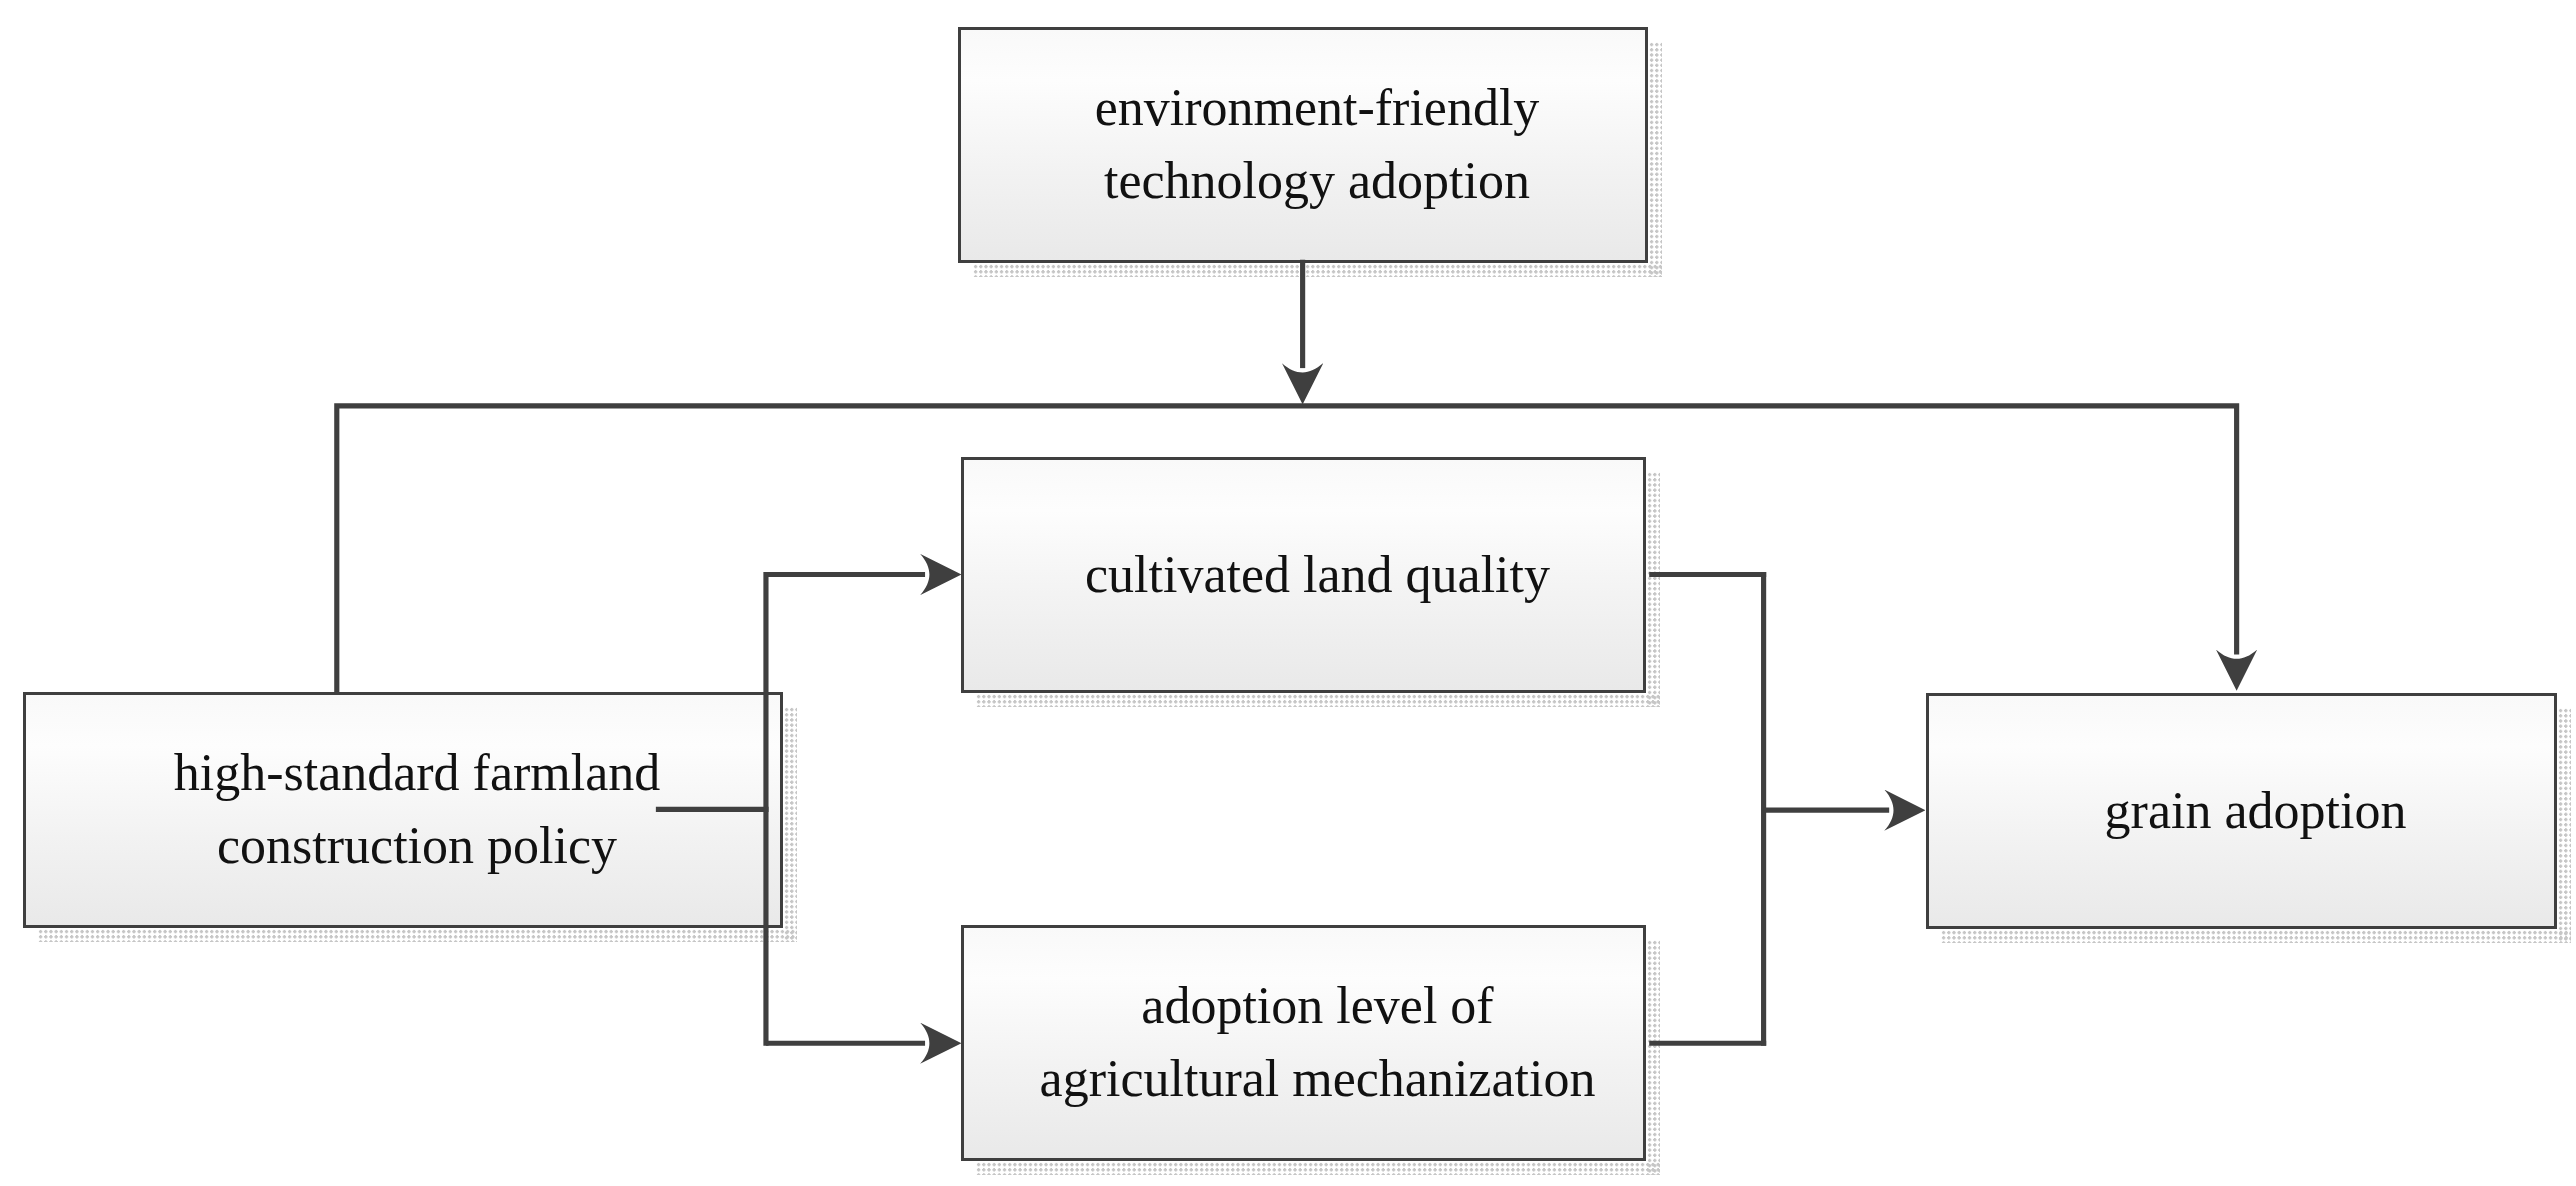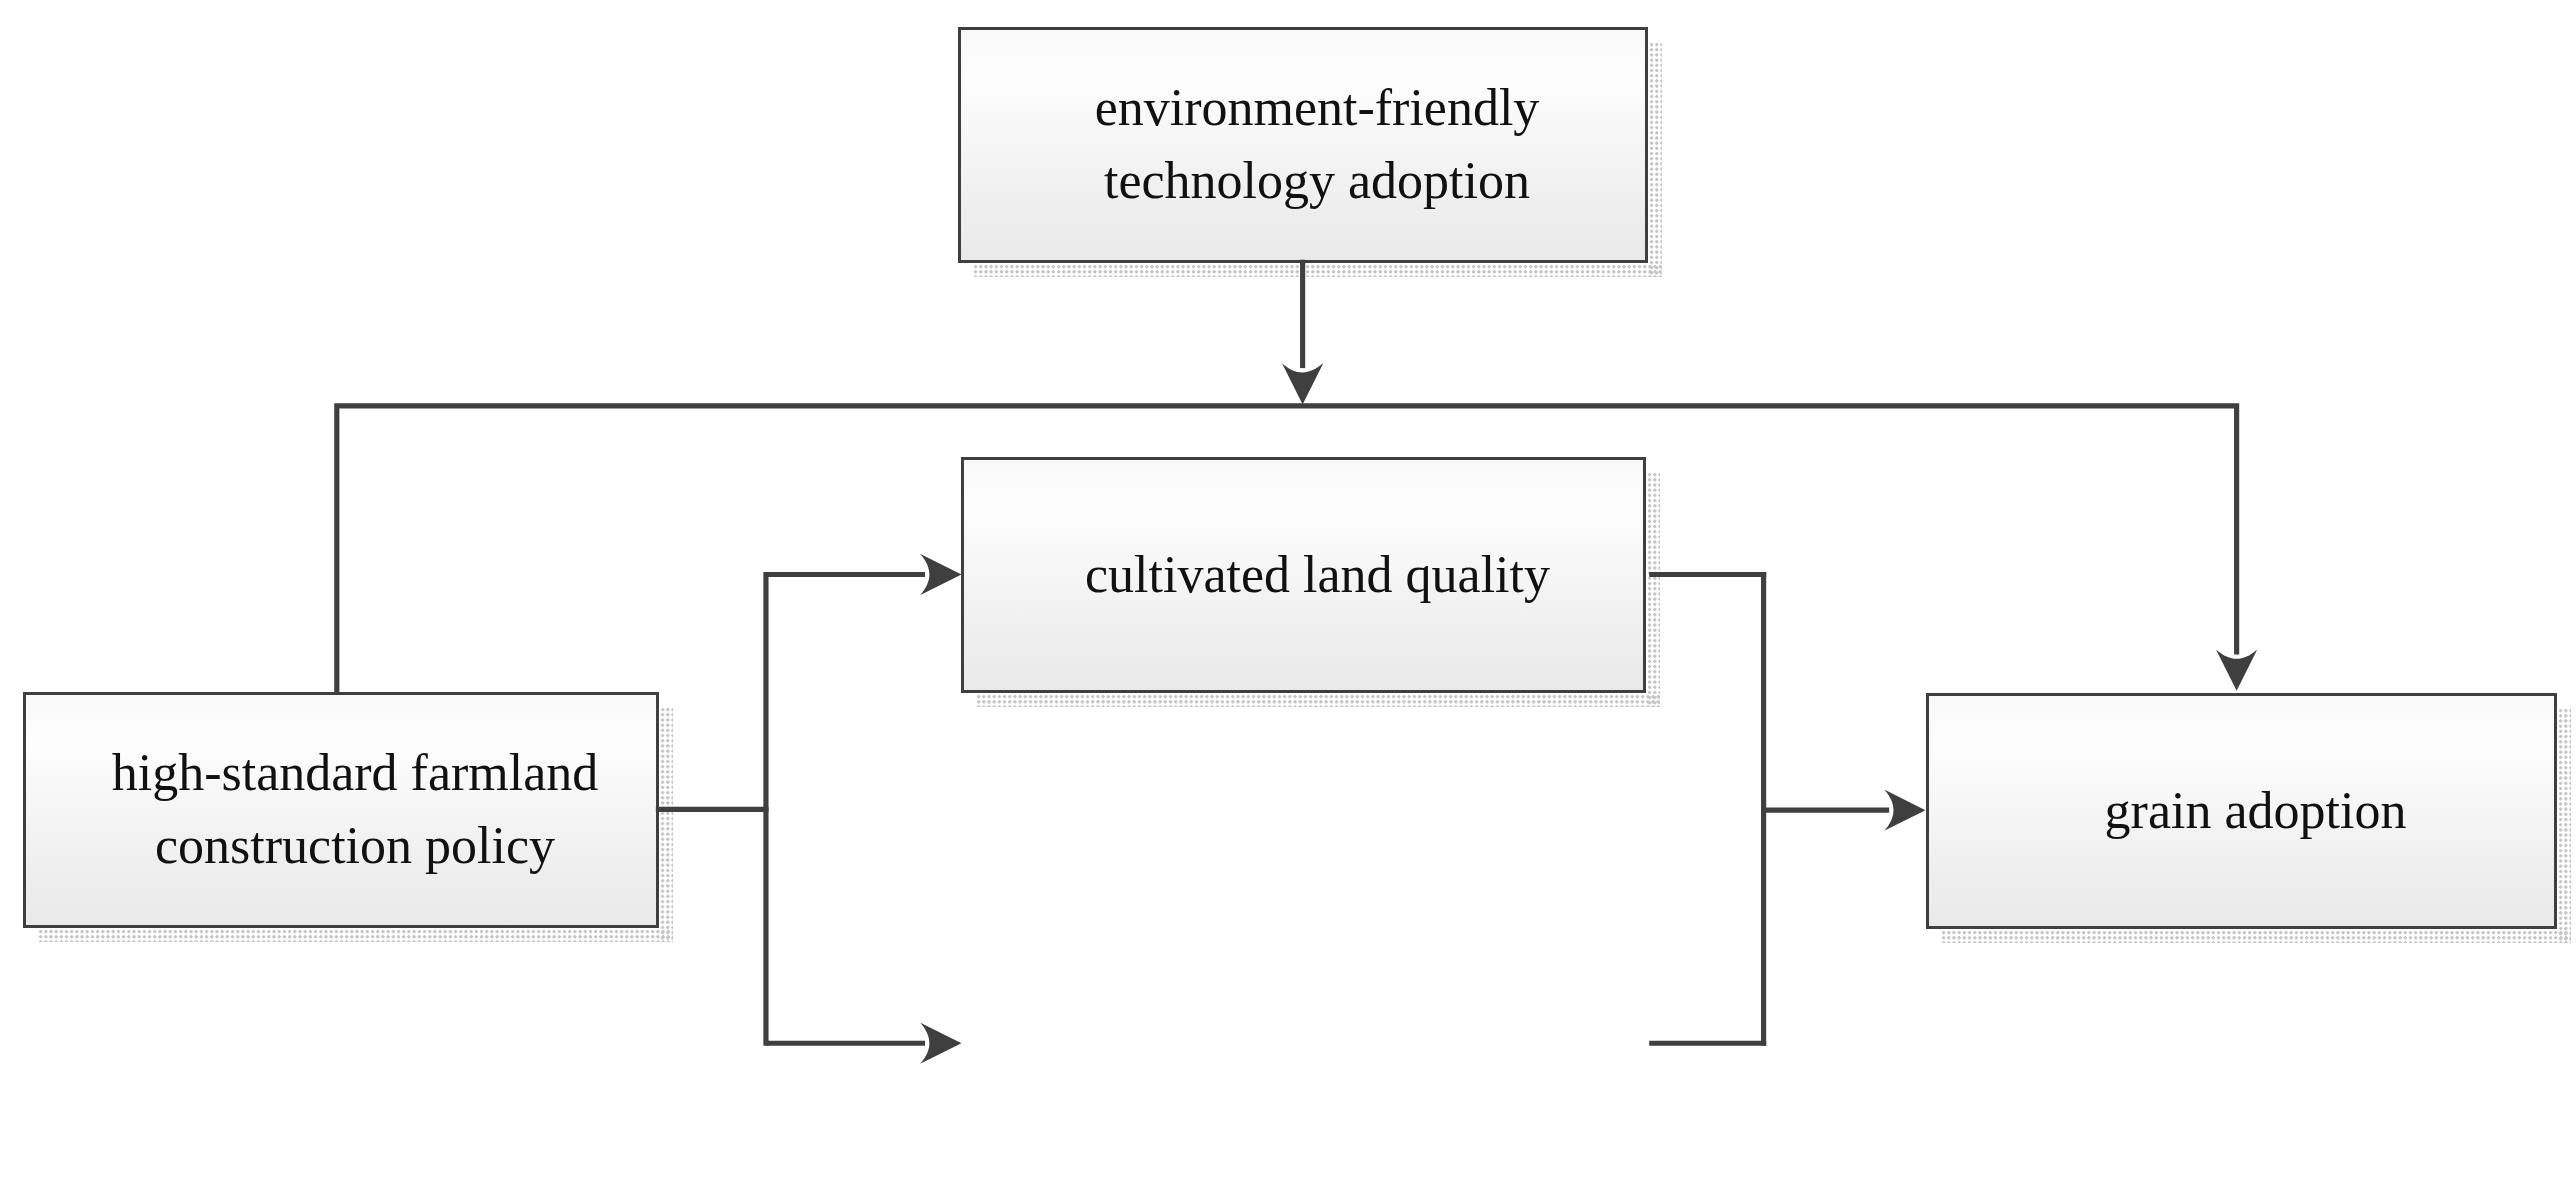--- a/index.html
+++ b/index.html
@@ -60,21 +60,21 @@
     position: absolute;
     left: 12px;
     right: -17px;
     bottom: -17px;
     height: 13px;
     background-image: radial-gradient(circle, #c6c6c6 1.4px, transparent 1.6px);
     background-size: 5.2px 5.2px;
   }
   
   #node-eft    { left: 958px; top:   27px; width: 690px; height: 236px; }
-  #node-policy { left:   23px; top:  692px; width: 636px; height: 236px; }
+  #node-policy { left:   23px; top:  692px; width: 760px; height: 236px; }
   #node-land   { left: 961px; top:  457px; width: 685px; height: 236px; }
   #node-mech   { left: 961px; top: 925px; width: 685px; height: 236px; }
   #node-grain  { left: 1926px; top:  693px; width: 631px; height: 236px; }
 </style>
 </head>
 <body>
 
 <div class="canvas">
 
   <div class="node" id="node-eft">
@@ -84,20 +84,24 @@
 
   <div class="node" id="node-policy">
     <span class="label">high-standard farmland
 construction policy</span>
   </div>
 
   <div class="node" id="node-land">
     <span class="label">cultivated land quality</span>
   </div>
 
+  <div class="node" id="node-mech">
+    <span class="label">adoption level of
+agricultural mechanization</span>
+  </div>
 
   <div class="node" id="node-grain">
     <span class="label">grain adoption</span>
   </div>
 
   <svg class="connector-layer" width="2576" height="1186" viewBox="0 0 2994 1379" xmlns="http://www.w3.org/2000/svg">
     <defs>
       <marker id="stealth" viewBox="0 0 10 10" refX="1.2" refY="5" markerWidth="8" markerHeight="8" orient="auto" markerUnits="strokeWidth">
         <path d="M0,0 C3,3.4 3,6.6 0,10 L10,5 Z" fill="#3f3f3f"></path>
       </marker>

